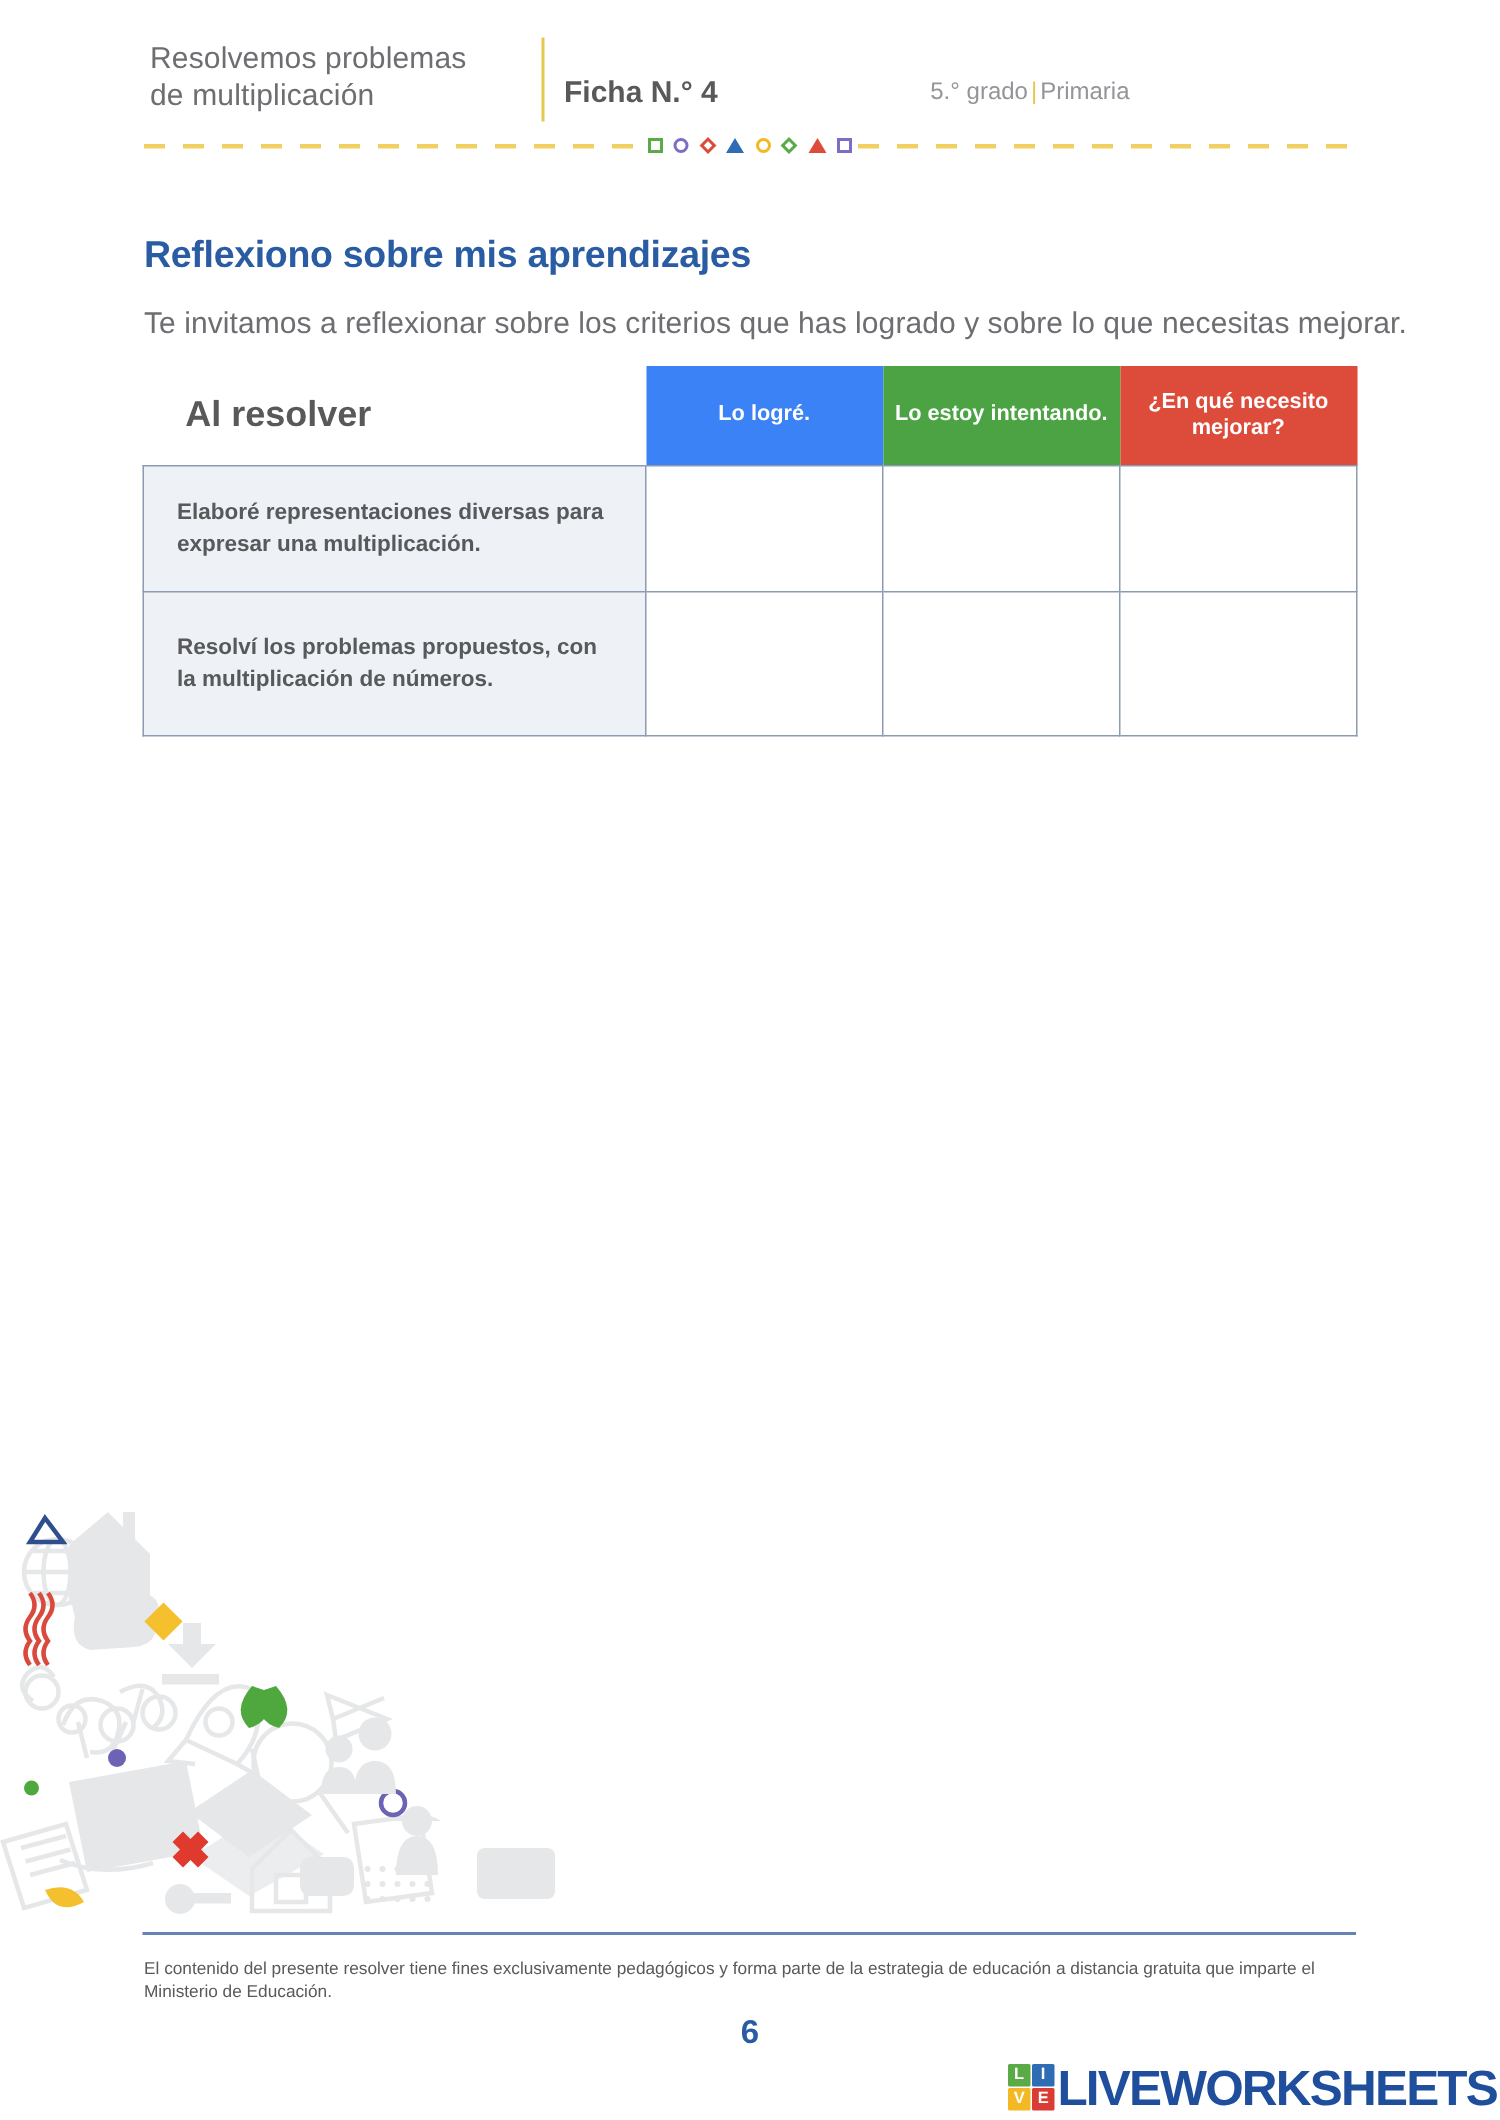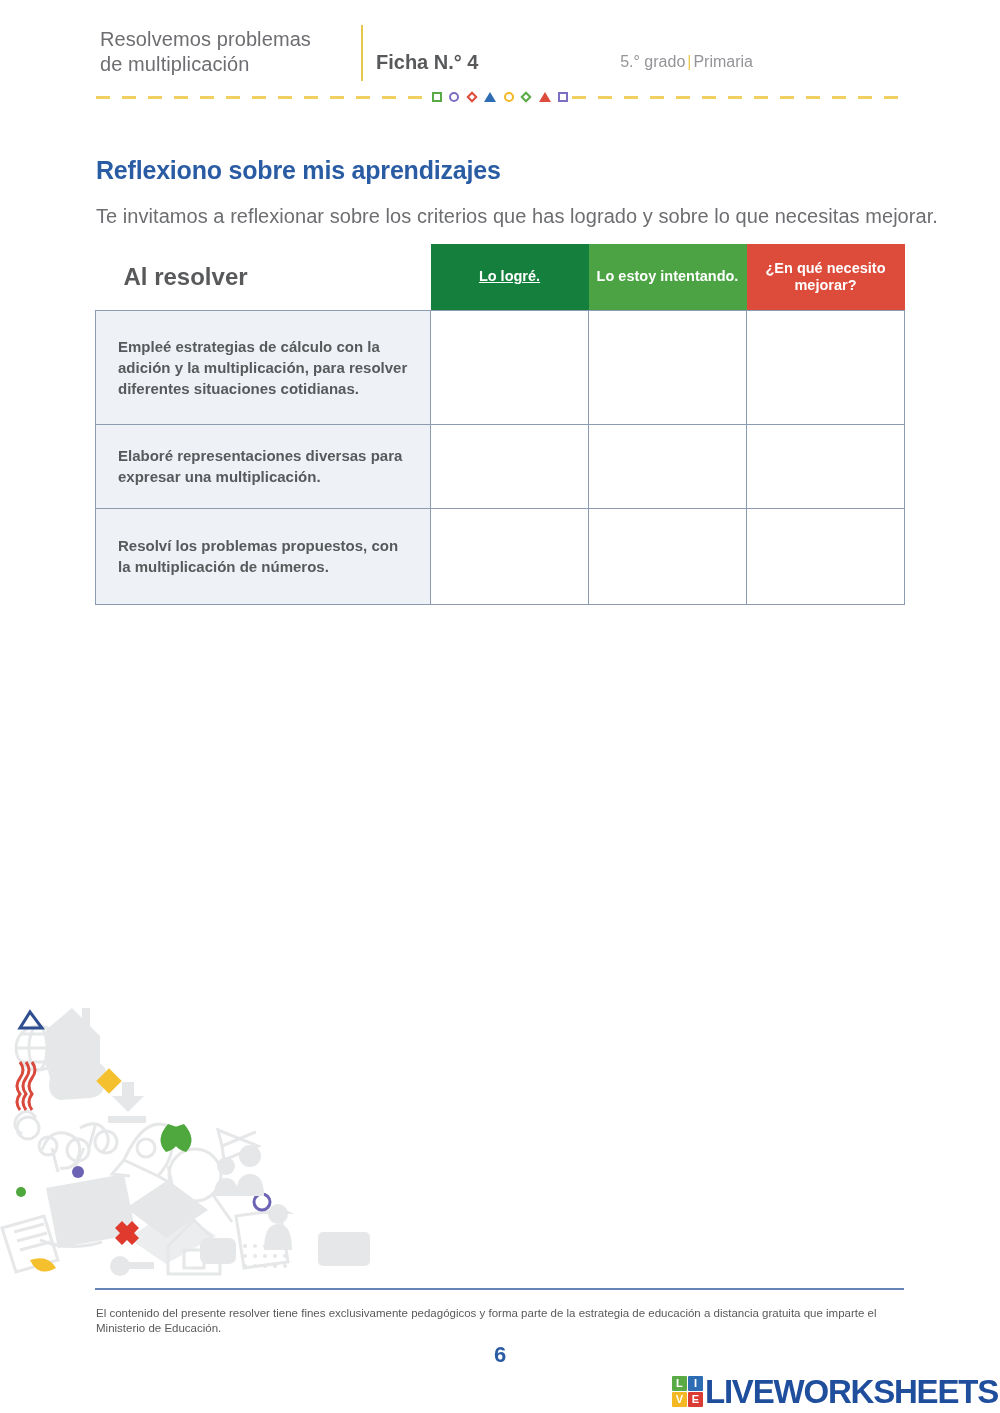--- a/index.html
+++ b/index.html
@@ -164,21 +164,21 @@
     height: 66px;
     vertical-align: middle;
     text-align: center;
     color: #ffffff;
     font-size: 14.5px;
     font-weight: bold;
     line-height: 17px;
     padding: 2px 6px;
     border: none;
   }
-  .opt-head.blue  { background: #15803d; text-decoration: underline; }
+  .opt-head.blue  { background: #3b82f6; }
   .opt-head.green { background: #4ba343; }
   .opt-head.red   { background: #dd4b3b; }
 
   .reflect-table td.crit-cell {
     background: #eef2f7;
     border: 1px solid #8a9bb2;
     padding: 16px 22px 16px 22px;
     font-size: 15px;
     line-height: 21px;
     font-weight: bold;
@@ -318,26 +318,20 @@
   </colgroup>
   <thead>
     <tr>
       <th class="crit-head">Al resolver</th>
       <th class="opt-head blue">Lo logré.</th>
       <th class="opt-head green">Lo estoy intentando.</th>
       <th class="opt-head red">¿En qué necesito mejorar?</th>
     </tr>
   </thead>
   <tbody>
-    <tr class="r1">
-      <td class="crit-cell">Empleé estrategias de cálculo con la adición y la multiplicación, para resolver diferentes situaciones cotidianas.</td>
-      <td class="ans-cell"></td>
-      <td class="ans-cell"></td>
-      <td class="ans-cell"></td>
-    </tr>
     <tr class="r2">
       <td class="crit-cell">Elaboré representaciones diversas para expresar una multiplicación.</td>
       <td class="ans-cell"></td>
       <td class="ans-cell"></td>
       <td class="ans-cell"></td>
     </tr>
     <tr class="r3">
       <td class="crit-cell">Resolví los problemas propuestos, con la multiplicación de números.</td>
       <td class="ans-cell"></td>
       <td class="ans-cell"></td>

